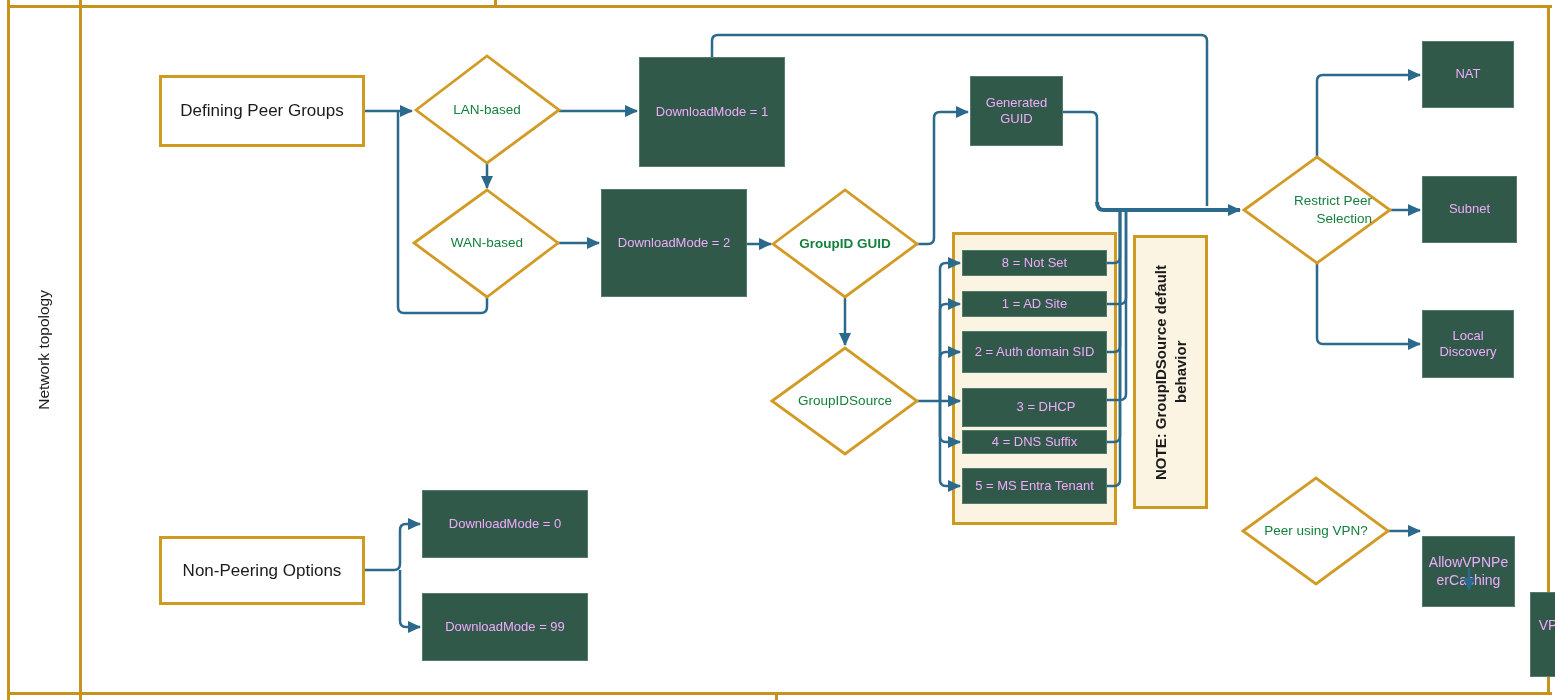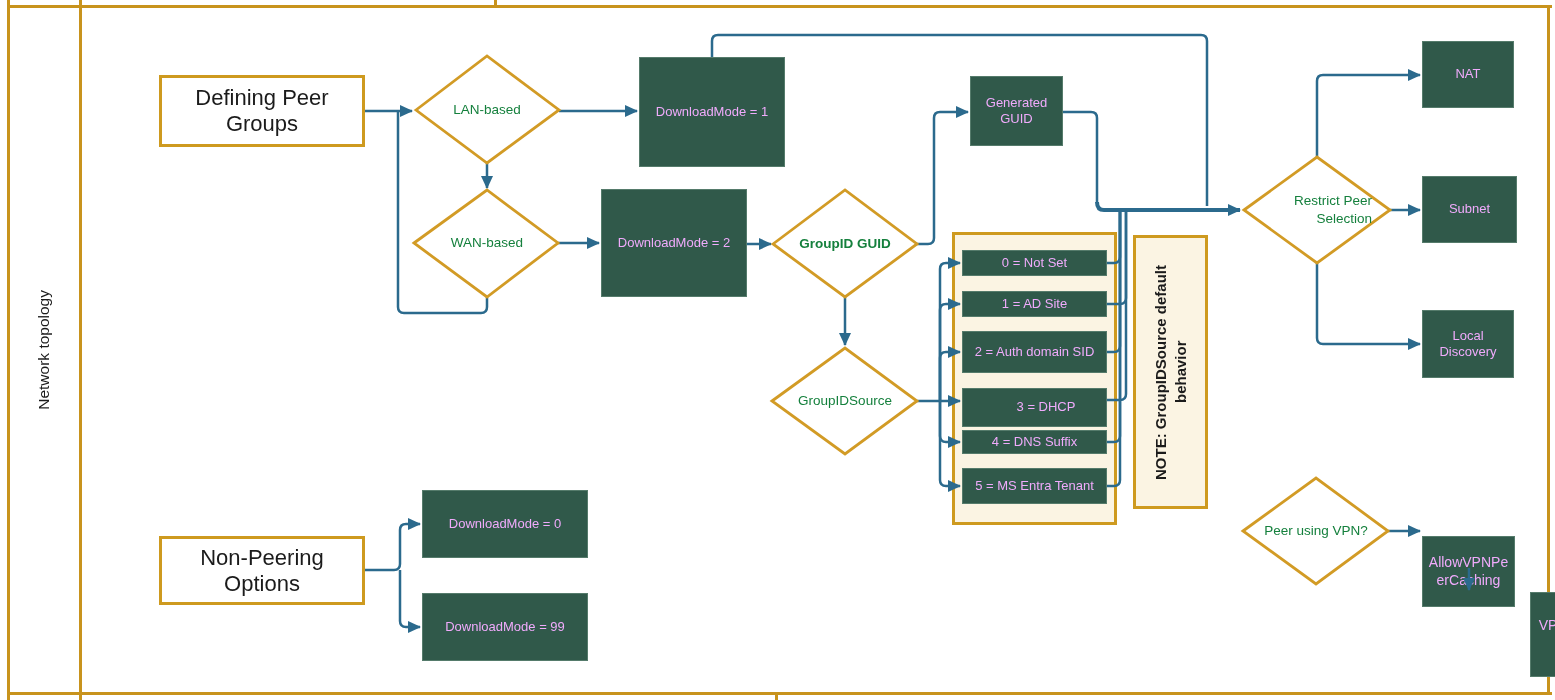--- a/index.html
+++ b/index.html
@@ -4,21 +4,21 @@
 <style>
   html,body { margin:0; padding:0; background:#ffffff; }
   #canvas {
     position:relative; width:1555px; height:700px; background:#ffffff;
     font-family:"Liberation Sans", sans-serif; overflow:hidden;
   }
   .goldline { position:absolute; background:#C8931D; z-index:1; }
   .wbox {
     position:absolute; background:#ffffff; border:3px solid #CE9A1F;
     display:flex; align-items:center; justify-content:center;
-    color:#1b1b1b; font-size:22px; z-index:2; text-align:center; box-sizing:border-box;
+    color:#1b1b1b; font-size:17px; z-index:2; text-align:center; box-sizing:border-box;
   }
   .gbox {
     position:absolute; background:#30594A; border:1px solid #557b6b;
     display:flex; align-items:center; justify-content:center;
     color:#f0abfc; font-size:13px; line-height:1.25; text-align:center;
     z-index:2; box-sizing:border-box; padding:2px 4px;
   }
   .break { overflow-wrap:anywhere; word-break:break-all; font-size:14px; }
   .cream {
     position:absolute; background:#FBF4E3; border:3px solid #CE9A1F;
@@ -95,21 +95,21 @@
     <span>VPNKeywords</span>
   </div>
   <div class="gbox" style="left:422px; top:490px; width:166px; height:68px;">
     <span>DownloadMode = 0</span>
   </div>
   <div class="gbox" style="left:422px; top:593px; width:166px; height:68px;">
     <span>DownloadMode = 99</span>
   </div>
 
   <div class="gbox" style="left:962px; top:250px; width:145px; height:26px;">
-    <span>0 = Not Set</span>
+    <span>8 = Not Set</span>
   </div>
   <div class="gbox" style="left:962px; top:291px; width:145px; height:26px;">
     <span>1 = AD Site</span>
   </div>
   <div class="gbox" style="left:962px; top:331px; width:145px; height:42px;">
     <span>2 = Auth domain SID</span>
   </div>
   <div class="gbox" style="left:962px; top:388px; width:145px; height:39px;padding-left:27px;">
     <span>3 = DHCP</span>
   </div>

